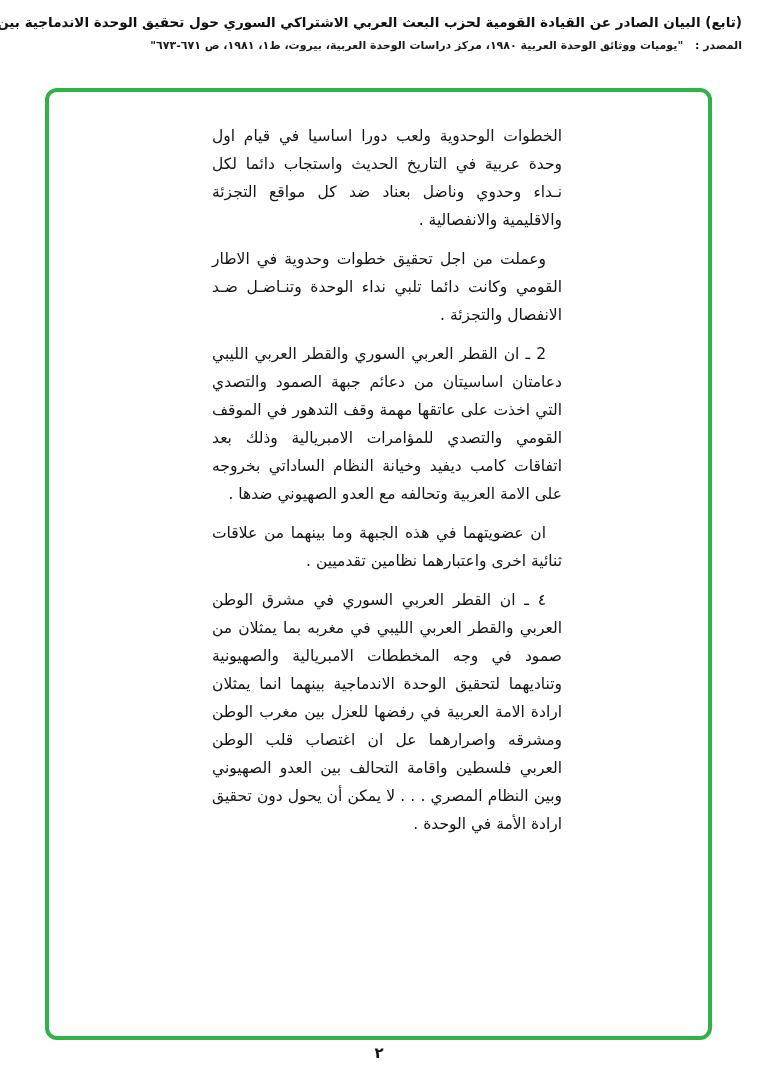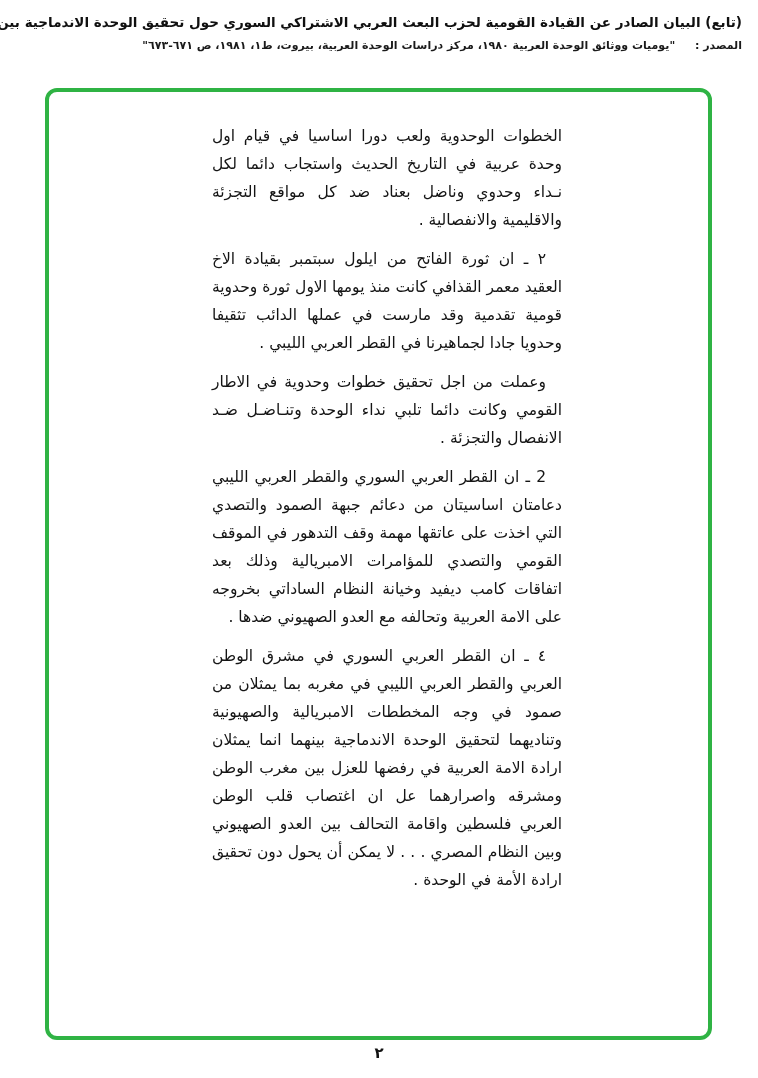--- a/index.html
+++ b/index.html
@@ -31,21 +31,21 @@
     color: #101010;
     white-space: nowrap;
   }
   .header-source {
     margin-top: 7px;
     font-size: 11px;
     font-weight: bold;
     color: #1a1a1a;
   }
   .header-source .source-label {
-    margin-left: 16px;
+    margin-left: 8px;
   }
   .content-frame {
     position: absolute;
     top: 88px;
     left: 45px;
     width: 667px;
     height: 952px;
     box-sizing: border-box;
     border: 4px solid var(--frame-color, #2fb344);
     border-radius: 12px;
@@ -88,22 +88,22 @@
     <div class="header-title">(تابع) البيان الصادر عن القيادة القومية لحزب البعث العربي الاشتراكي السوري حول تحقيق الوحدة الاندماجية بين سوريا وليبيا</div>
     <div class="header-source">
       <span class="source-label">المصدر :</span>
       <span class="source-text">"يوميات ووثائق الوحدة العربية ١٩٨٠، مركز دراسات الوحدة العربية، بيروت، ط١، ١٩٨١، ص ٦٧١-٦٧٣"</span>
     </div>
   </div>
 
   <div class="content-frame">
     <div class="body-text">
       <p class="flush">الخطوات الوحدوية ولعب دورا اساسيا في قيام اول وحدة عربية في التاريخ الحديث واستجاب دائما لكل نـداء وحدوي وناضل بعناد ضد كل مواقع التجزئة والاقليمية والانفصالية .</p>
-      <p>٢ ـ ان ثورة الفاتح من ايلول سبتمبر بقيادة الاخ العقيد معمر القذافي كانت منذ يومها الاول ثورة وحدوية قومية تقدمية وقد مارست في عملها الدائب تثقيفا وحدويا جادا لجماهيرنا في القطر العربي الليبي .</p>
       <p>وعملت من اجل تحقيق خطوات وحدوية في الاطار القومي وكانت دائما تلبي نداء الوحدة وتنـاضـل ضـد الانفصال والتجزئة .</p>
       <p>2 ـ ان القطر العربي السوري والقطر العربي الليبي دعامتان اساسيتان من دعائم جبهة الصمود والتصدي التي اخذت على عاتقها مهمة وقف التدهور في الموقف القومي والتصدي للمؤامرات الامبريالية وذلك بعد اتفاقات كامب ديفيد وخيانة النظام الساداتي بخروجه على الامة العربية وتحالفه مع العدو الصهيوني ضدها .</p>
+      <p>ان عضويتهما في هذه الجبهة وما بينهما من علاقات ثنائية اخرى واعتبارهما نظامين تقدميين .</p>
       <p>٤ ـ ان القطر العربي السوري في مشرق الوطن العربي والقطر العربي الليبي في مغربه بما يمثلان من صمود في وجه المخططات الامبريالية والصهيونية وتناديهما لتحقيق الوحدة الاندماجية بينهما انما يمثلان ارادة الامة العربية في رفضها للعزل بين مغرب الوطن ومشرقه واصرارهما عل ان اغتصاب قلب الوطن العربي فلسطين واقامة التحالف بين العدو الصهيوني وبين النظام المصري . . . لا يمكن أن يحول دون تحقيق ارادة الأمة في الوحدة .</p>
     </div>
   </div>
 
   <div class="page-number">٢</div>
 
 </div>
 
 </body></html>

